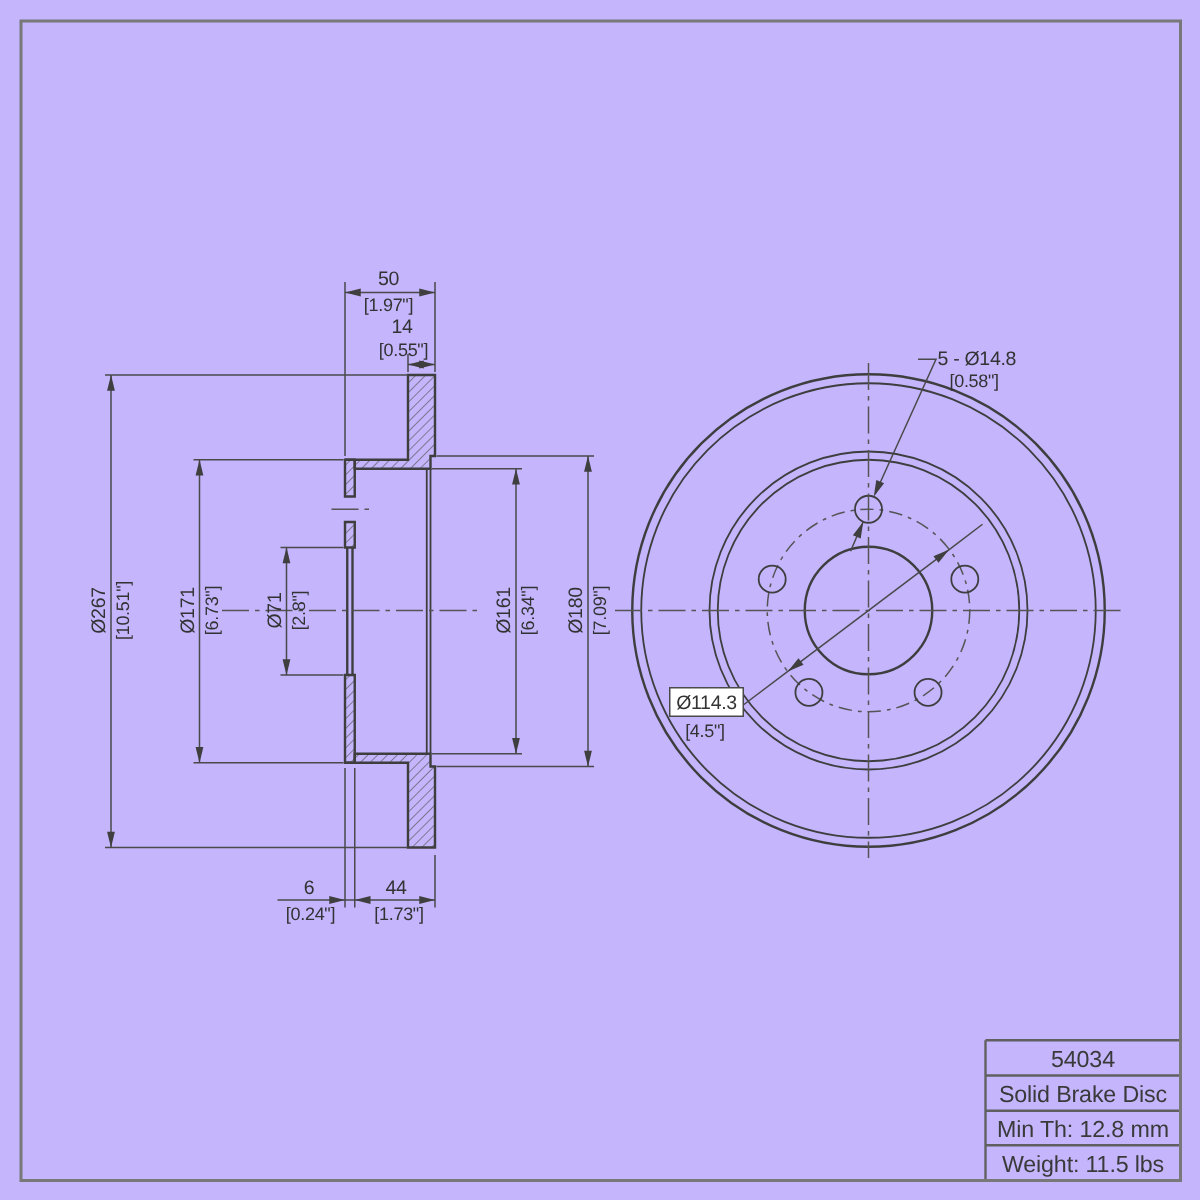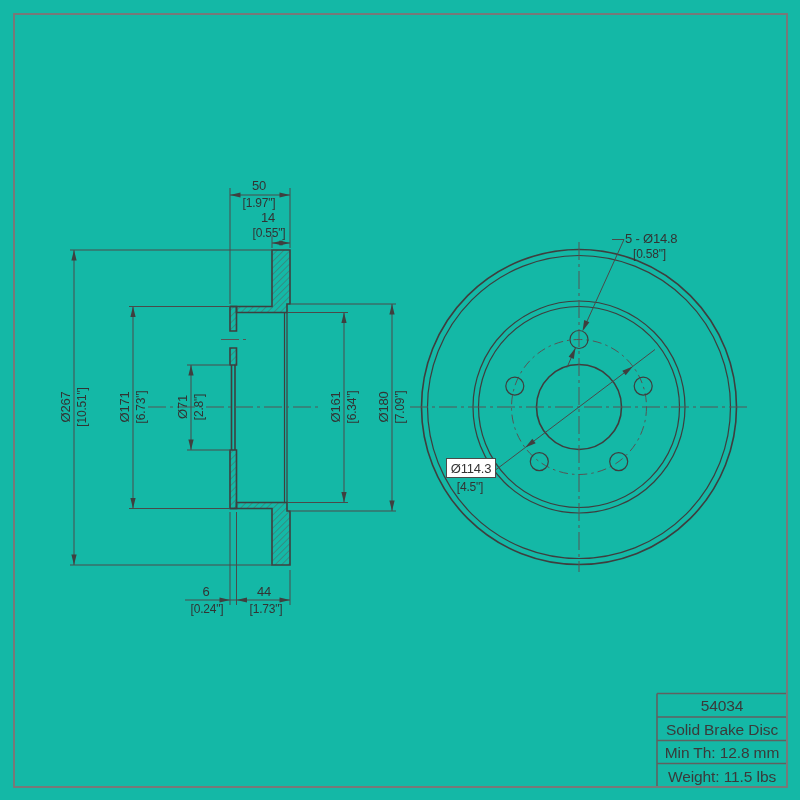--- a/index.html
+++ b/index.html
@@ -1,16 +1,16 @@
 <!DOCTYPE html>
 <html><head>
 <meta charset="utf-8">
 <style>
   html, body { margin: 0; padding: 0; background: #ffffff; }
-  .canvas { width: 800px; height: 800px; position: relative; background: #14b8a6; }
+  .canvas { width: 800px; height: 800px; position: relative; background: #c4b5fd; }
   svg { display: block; }
   text {
     font-family: "Liberation Sans", "DejaVu Sans", sans-serif;
     fill: #333333;
   }
   .dim-num  { font-size: 13px; letter-spacing: -0.2px; }
   .dim-in   { font-size: 12px; letter-spacing: -0.2px; }
   .tb-text  { font-size: 15.5px; letter-spacing: -0.1px; fill: #3a3a3a; }
   .outline  { stroke: #3e3e3e; stroke-width: 1.6; fill: none; }
   .thin-out { stroke: #3e3e3e; stroke-width: 1.2; fill: none; }

